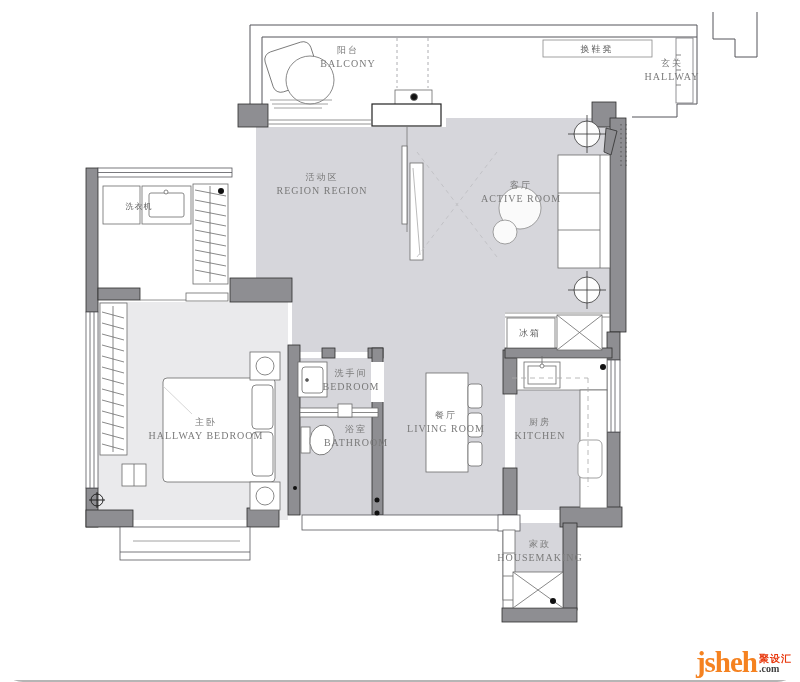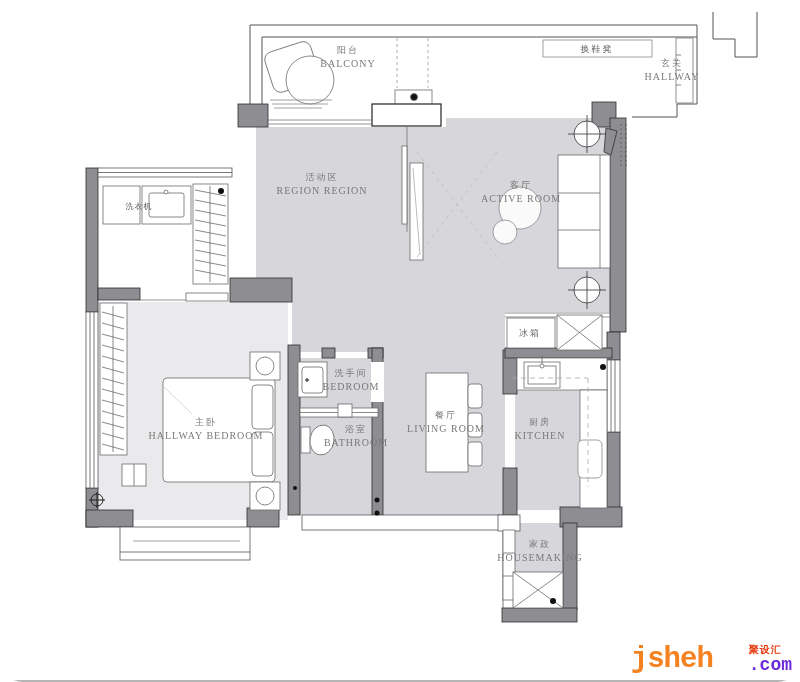--- a/index.html
+++ b/index.html
@@ -5,26 +5,26 @@
   html,body{margin:0;padding:0;background:#ffffff;}
   .stage{position:relative;width:800px;height:682px;background:#ffffff;overflow:hidden;
          font-family:"Liberation Serif", serif;border-radius:23px;}
   svg{position:absolute;left:0;top:0;}
   .lbl{position:absolute;transform:translate(-50%,-50%);text-align:center;color:#7a7a7a;
        line-height:1.3;white-space:nowrap;pointer-events:none;}
   .lbl .zh{display:block;font-size:9px;letter-spacing:2px;}
   .lbl .en{display:block;font-size:10px;letter-spacing:1px;}
   .fixlbl{position:absolute;transform:translate(-50%,-50%);color:#5f5f5f;font-size:9px;
           letter-spacing:2px;white-space:nowrap;pointer-events:none;}
-  .logo{position:absolute;right:8px;bottom:8px;display:flex;align-items:center;
-        font-family:Liberation Mono, monospace;gap:24px;}
+  .logo{position:absolute;right:8px;bottom:8px;display:flex;align-items:flex-end;
+        font-family:Liberation Serif, serif;}
   .logo-name{color:#F58220;font-size:29px;font-weight:bold;letter-spacing:-1px;line-height:0.8;}
-  .logo-right{display:flex;flex-direction:column;align-items:flex-start;margin-left:12px;}
+  .logo-right{display:flex;flex-direction:column;align-items:flex-start;margin-left:2px;}
   .logo-cn{color:#E8380D;font-size:10px;font-weight:bold;letter-spacing:1px;line-height:1;}
-  .logo-com{color:#6d28d9;font-size:18px;font-weight:bold;line-height:1;}
+  .logo-com{color:#404040;font-size:10px;font-weight:bold;line-height:1;}
   .bottom-rule{position:absolute;left:0;bottom:0;width:800px;height:2px;background:#b5b5b5;}
 </style>
 </head>
 <body>
 
 <div class="stage">
 
 <svg width="800" height="682" viewBox="0 0 800 682">
 
   <g>

